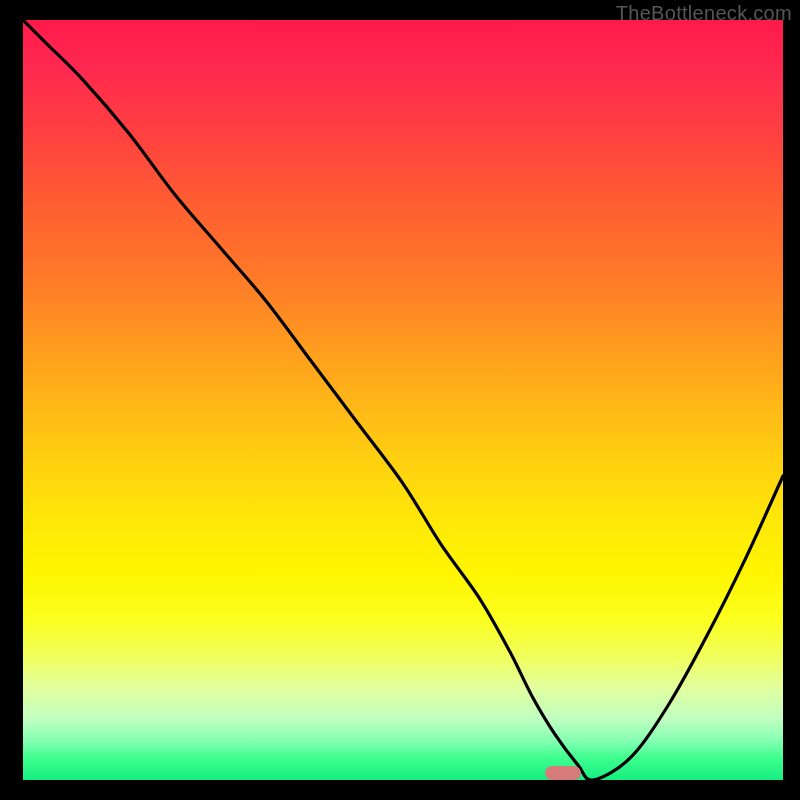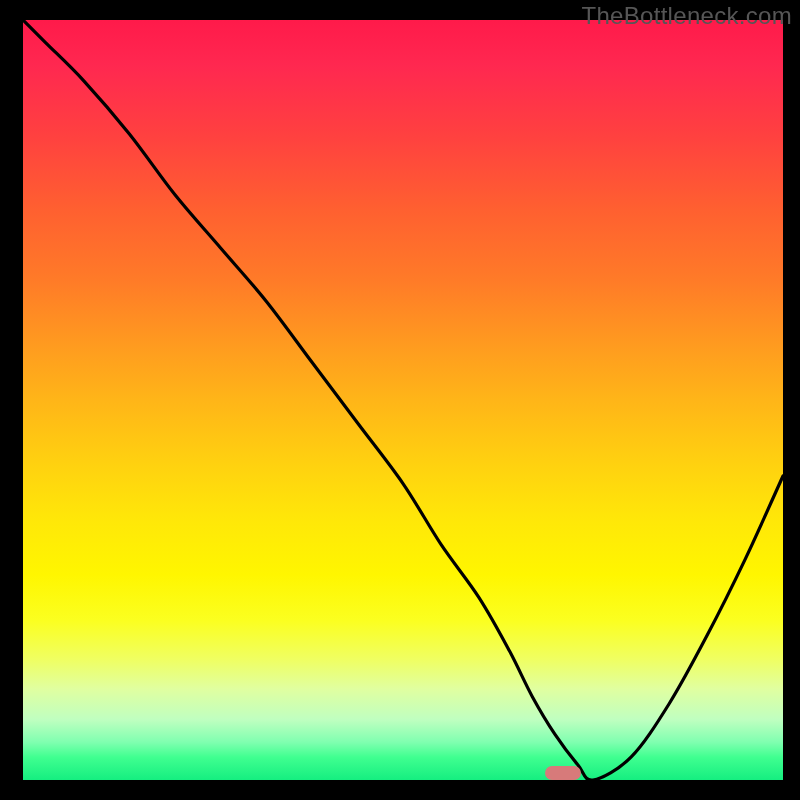--- a/index.html
+++ b/index.html
@@ -41,21 +41,21 @@
       #15ee80 100%
     );
     border-left: 3px solid #000;
     border-bottom: 3px solid #000;
   }
   .watermark {
     position: absolute;
     top: 2px;
     right: 8px;
     font-family: Arial, Helvetica, sans-serif;
-    font-size: 24px;
+    font-size: 20px;
     font-weight: 500;
     color: #565656;
     letter-spacing: 0.3px;
   }
   .curve {
     position: absolute;
     left: 0;
     top: 0;
     width: 760px;
     height: 760px;

